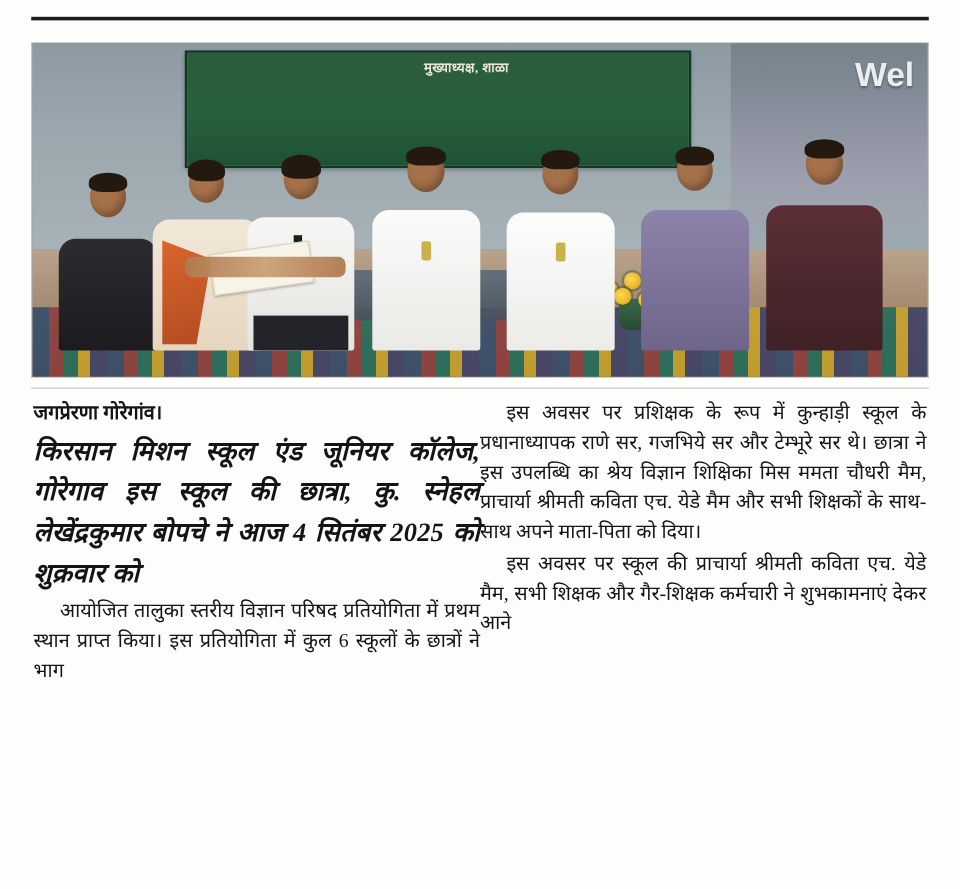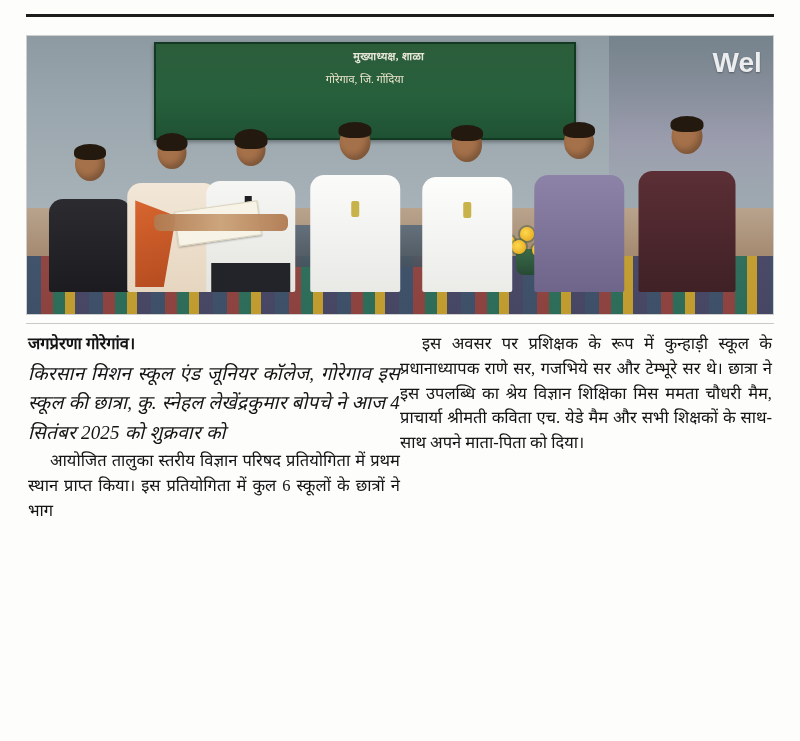--- a/index.html
+++ b/index.html
@@ -280,22 +280,22 @@
     color: #141414;
   }
   .col p { margin: 0 0 2px 0; }
   .dateline {
     font-weight: bold;
     text-align: left;
     margin-bottom: 2px;
   }
   .lead {
     font-style: italic;
-    font-weight: normal;
-    font-size: 19px;
+    font-weight: bold;
+    font-size: 22px;
     line-height: 1.55;
     letter-spacing: .2px;
     text-align: justify;
     margin-bottom: 3px;
   }
   .indent { text-indent: 22px; }
 </style>
 </head>
 <body>
 
@@ -307,21 +307,20 @@
   </div>
 
   <div class="photo-wrap">
     <div class="ph-wall"></div>
     <div class="ph-wall-right"></div>
     <div class="ph-floor"></div>
     <div class="ph-carpet"></div>
 
     <div class="ph-banner">
       <div class="ph-banner-top">मुख्याध्यक्ष, शाळा</div>
-      <div class="ph-banner-sub">गोरेगाव, जि. गोंदिया</div>
     </div>
 
     <div class="ph-side-sign">Wel</div>
 
     <div class="ph-table"></div>
 
     <div class="ph-flowers">
       <div class="vase"></div>
       <div class="bloom b1"></div>
       <div class="bloom b2"></div>
@@ -388,16 +387,17 @@
   <div class="rule-mid"></div>
 
   <div class="cols">
     <div class="col">
       <p class="dateline">जगप्रेरणा गोरेगांव।</p>
       <p class="lead">किरसान मिशन स्कूल एंड जूनियर कॉलेज, गोरेगाव इस स्कूल की छात्रा, कु. स्नेहल लेखेंद्रकुमार बोपचे ने आज 4 सितंबर 2025 को शुक्रवार को</p>
       <p class="indent">आयोजित तालुका स्तरीय विज्ञान परिषद प्रतियोगिता में प्रथम स्थान प्राप्त किया। इस प्रतियोगिता में कुल 6 स्कूलों के छात्रों ने भाग</p>
     </div>
     <div class="col">
       <p class="indent">इस अवसर पर प्रशिक्षक के रूप में कुन्हाड़ी स्कूल के प्रधानाध्यापक राणे सर, गजभिये सर और टेम्भूरे सर थे। छात्रा ने इस उपलब्धि का श्रेय विज्ञान शिक्षिका मिस ममता चौधरी मैम, प्राचार्या श्रीमती कविता एच. येडे मैम और सभी शिक्षकों के साथ-साथ अपने माता-पिता को दिया।</p>
+      <p class="indent">इस अवसर पर स्कूल की प्राचार्या श्रीमती कविता एच. येडे मैम, सभी शिक्षक और गैर-शिक्षक कर्मचारी ने शुभकामनाएं देकर आने</p>
     </div>
   </div>
 
 </div>
 
 </body></html>

